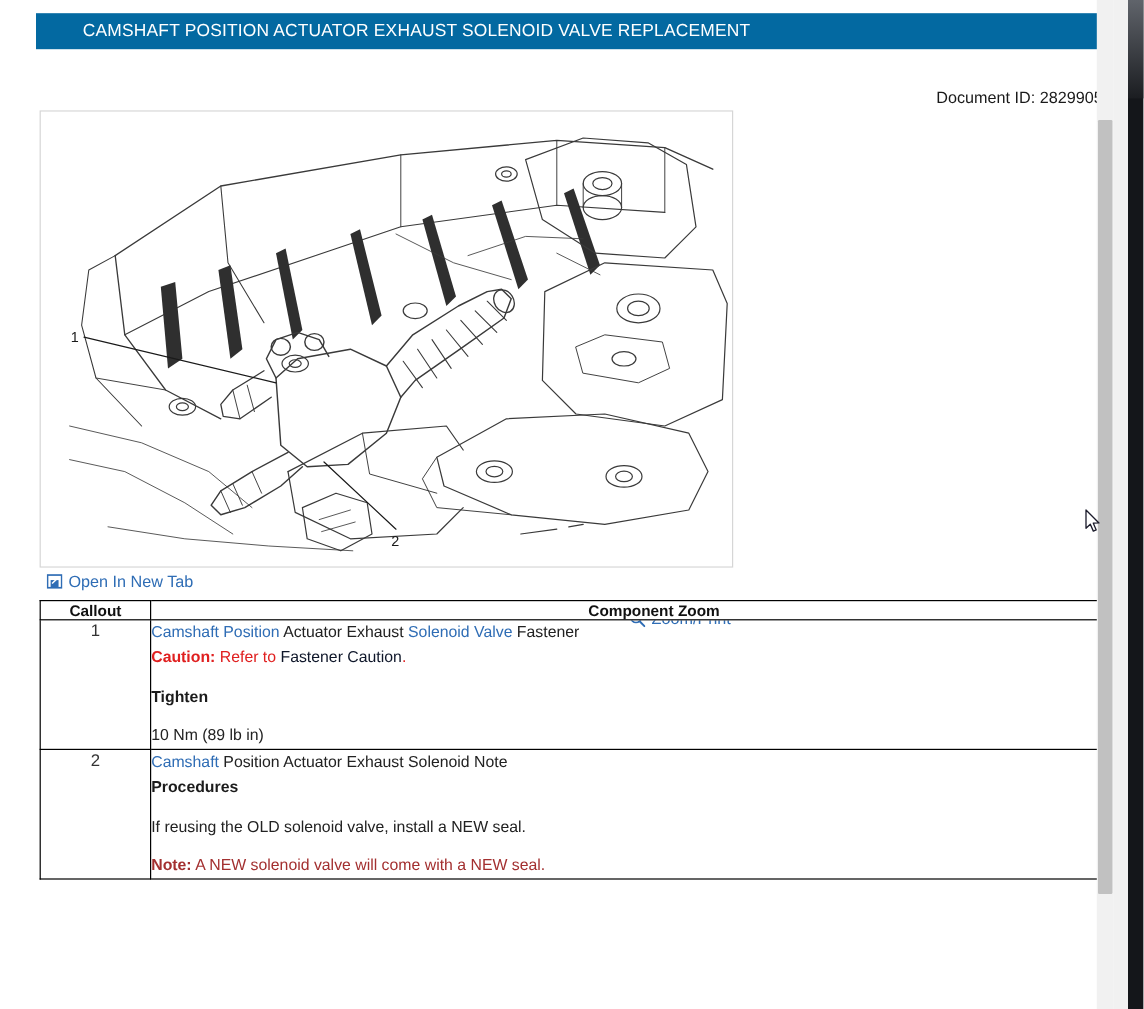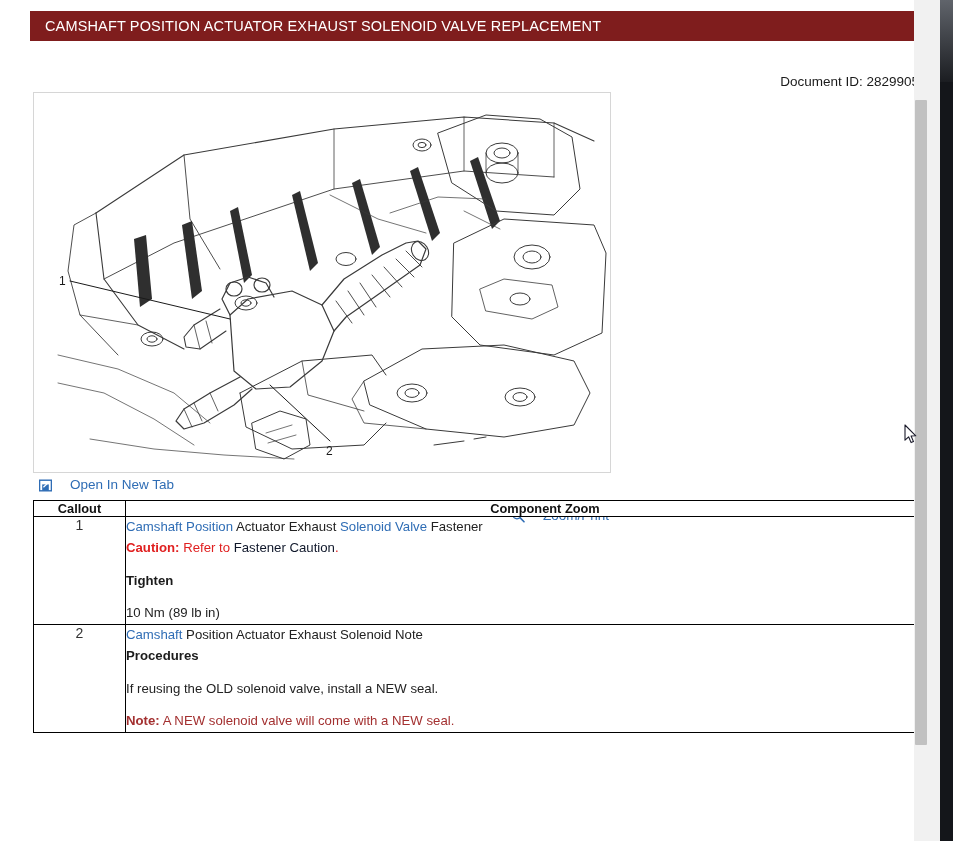--- a/index.html
+++ b/index.html
@@ -68,23 +68,24 @@
     width: 925px; height: 841px;
     background: #ffffff;
     overflow: hidden;
   }
 
   
   #title-bar {
     position: absolute;
     left: 30px; top: 11px;
     width: 886px; height: 30px;
-    background: #7f1d1d;
+    background: #0369a1;
     display: flex;
     align-items: center;
+    padding-left: 24px;
   }
   #title-bar .title-text {
     color: #ffffff;
     font-size: 14.5px;
     letter-spacing: .15px;
     padding-left: 15px;
     white-space: nowrap;
   }
 
   
@@ -111,22 +112,22 @@
   
   #figure-links {
     position: absolute;
     left: 33px; top: 476px;
     width: 578px; height: 22px;
     box-sizing: border-box;
   }
   .fig-link {
     position: absolute;
     display: flex;
-    align-items: flex-end;
-    gap: 18px;
+    align-items: center;
+    gap: 5px;
     color: #2f6db5;
     font-size: 13.5px;
     cursor: pointer;
     white-space: nowrap;
   }
   #open-new-tab-link { left: 6px; top: 1px; }
   #zoom-print-link  { right: 2px; top: 1px; margin-top: 31px; }
 
   .ic { display:inline-block; line-height:0; }
 

